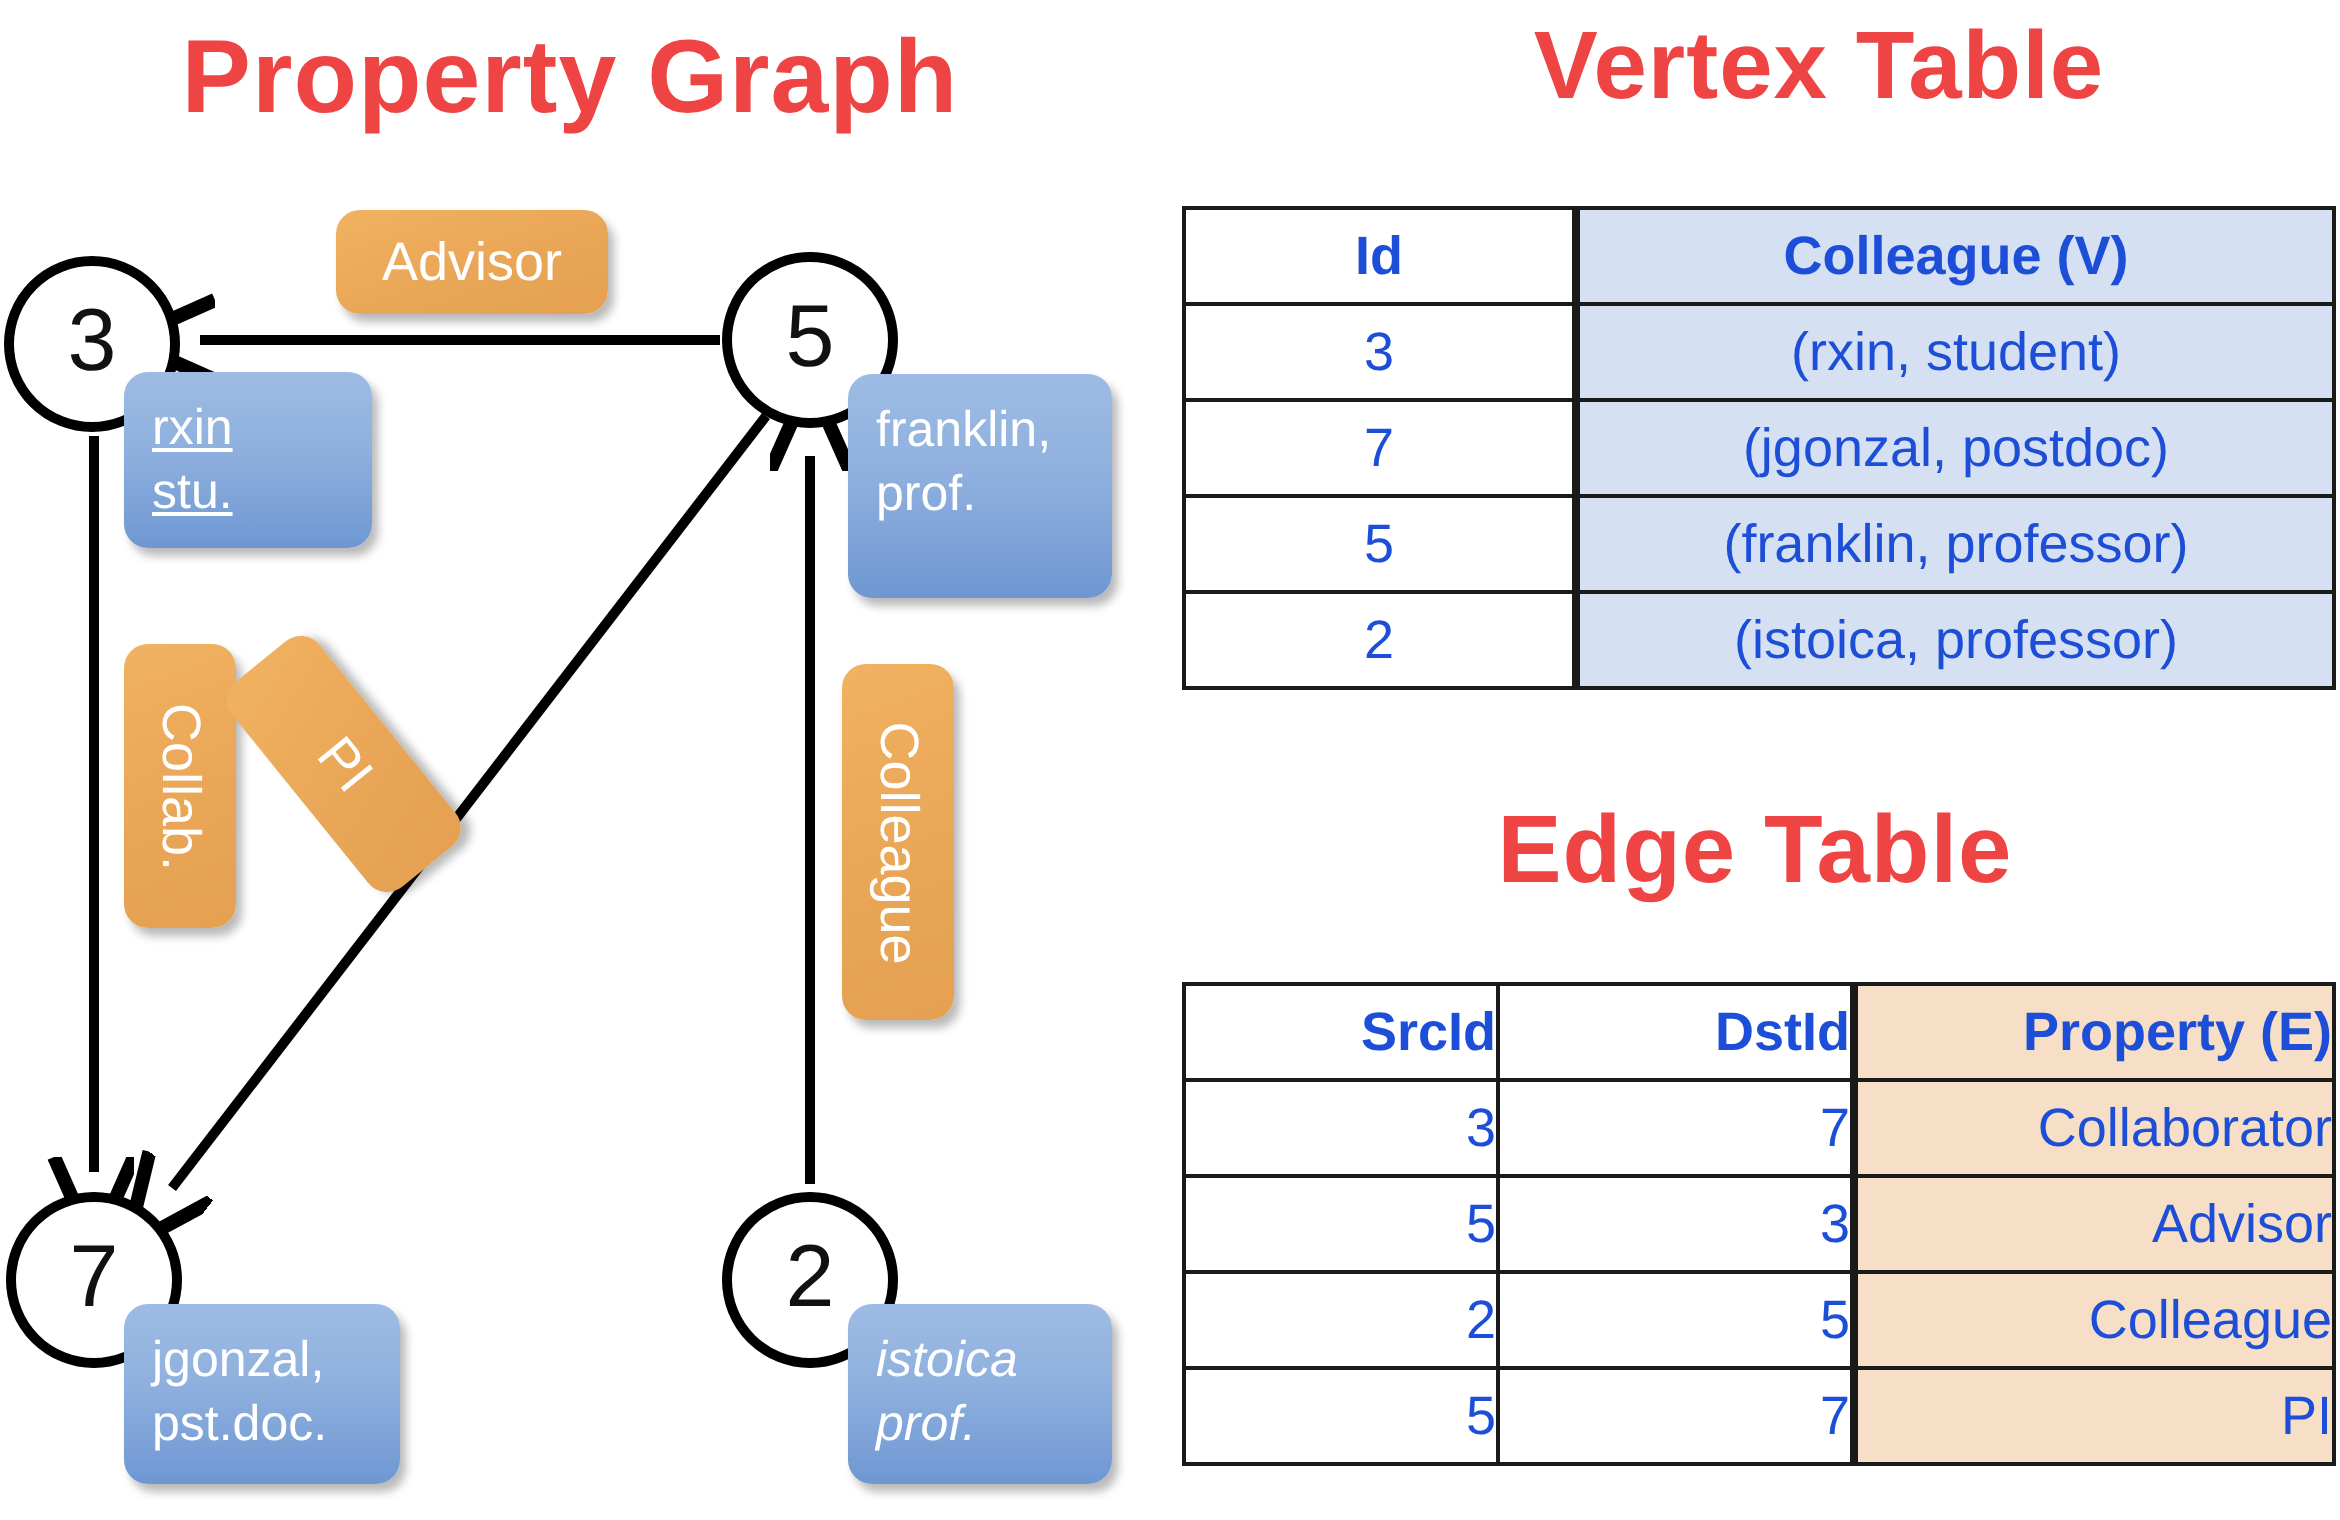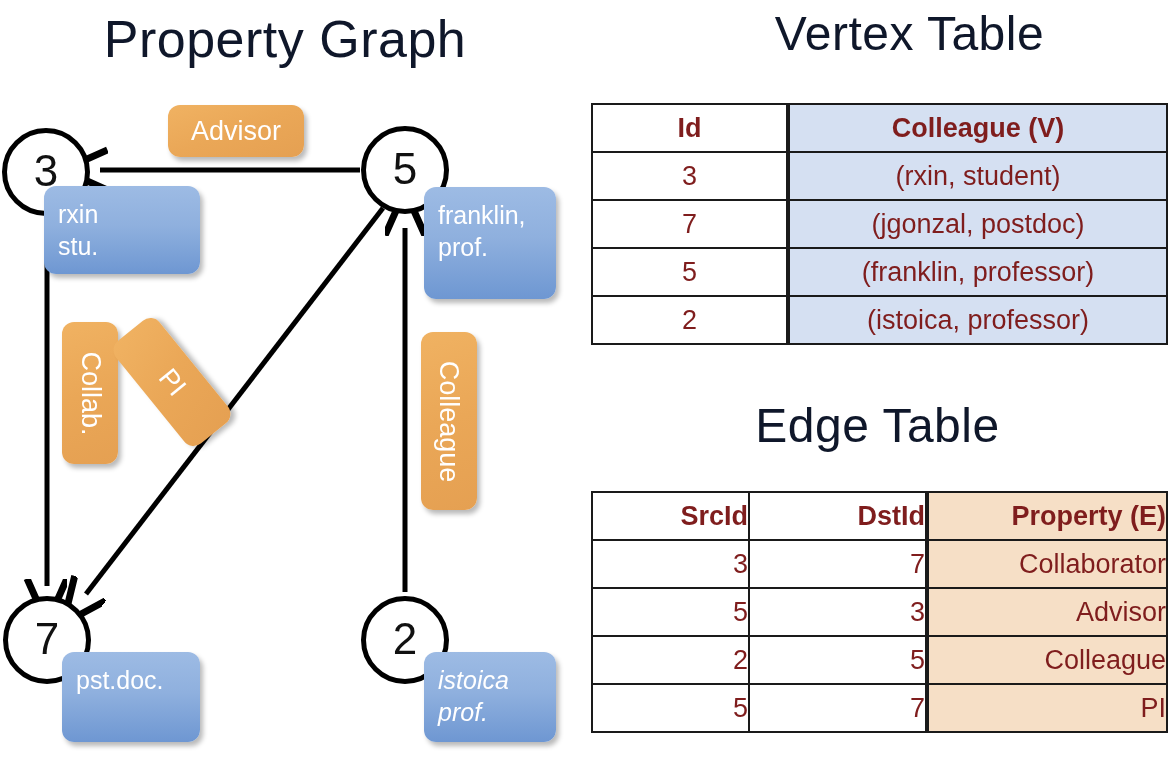--- a/index.html
+++ b/index.html
@@ -12,22 +12,22 @@
     height: 760px;
     position: relative;
     overflow: hidden;
     font-family: "Liberation Sans", sans-serif;
   }
 
   
   .title {
     position: absolute;
     font-family: "Liberation Sans", sans-serif;
-    font-weight: 400;
-    color: #0f172a;
+    font-weight: 700;
+    color: #ef4444;
     letter-spacing: 0.5px;
     white-space: nowrap;
   }
   #title-property-graph {
     left: 0; top: 8px; width: 570px;
     text-align: center;
     font-size: 52px;
     line-height: 62px;
   }
   #title-vertex-table {
@@ -89,21 +89,21 @@
     background: linear-gradient(180deg, #9dbbe4 0%, #8fb0de 45%, #6e97d2 100%);
     box-shadow: 3px 4px 5px rgba(0,0,0,0.28);
     color: #ffffff;
     font-size: 25px;
     line-height: 32px;
     font-weight: 300;
     padding: 12px 0 12px 14px;
     box-sizing: border-box;
     font-family: "Liberation Sans", sans-serif;
   }
-  #vbox-3 { left: 44px;  top: 186px; width: 156px; height: 88px; }
+  #vbox-3 { left: 62px;  top: 186px; width: 124px; height: 88px; text-decoration: underline; }
   #vbox-5 { left: 424px; top: 187px; width: 132px; height: 112px; }
   #vbox-7 { left: 62px;  top: 652px; width: 138px; height: 90px; }
   #vbox-2 { left: 424px; top: 652px; width: 132px; height: 90px; font-style: italic; }
 
   
   .ebox {
     position: absolute;
     z-index: 2;
     border-radius: 12px;
     background: linear-gradient(160deg, #f0b262 0%, #eaa757 50%, #e5a052 100%);
@@ -131,21 +131,21 @@
   .data-table {
     position: absolute;
     border-collapse: collapse;
     table-layout: fixed;
     font-family: "Liberation Sans", sans-serif;
   }
   .data-table td, .data-table th {
     border: 2px solid #1a1a1a;
     text-align: center;
     font-weight: 300;
-    color: #7f1d1d;
+    color: #1d4ed8;
     padding: 0;
   }
   .data-table th {
     font-weight: bold;
     font-size: 28px;
   }
 
   #vertex-table { left: 591px; top: 103px; width: 577px; }
   #vertex-table th, #vertex-table td { height: 46px; font-size: 27px; }
   #vertex-table .col-id { width: 193px; background: #ffffff; }
@@ -197,20 +197,21 @@
 
   <div class="vbox" id="vbox-3">
     <div>rxin</div>
     <div>stu.</div>
   </div>
   <div class="vbox" id="vbox-5">
     <div>franklin,</div>
     <div>prof.</div>
   </div>
   <div class="vbox" id="vbox-7">
+    <div>jgonzal,</div>
     <div>pst.doc.</div>
   </div>
   <div class="vbox" id="vbox-2">
     <div>istoica</div>
     <div>prof.</div>
   </div>
 
   <div class="ebox" id="ebox-advisor">
     <span>Advisor</span>
   </div>

